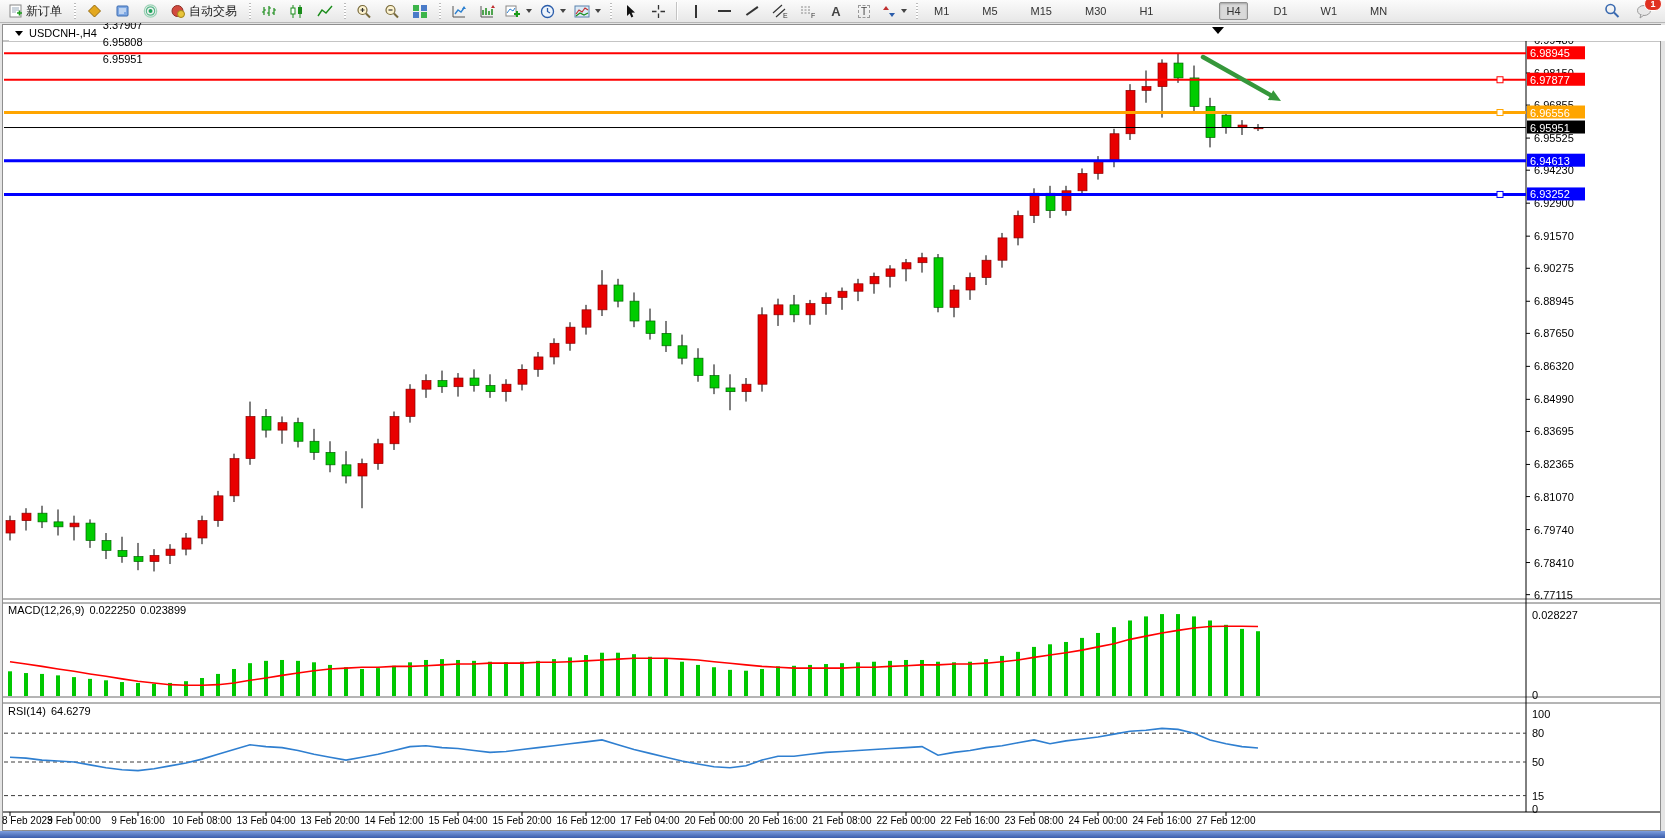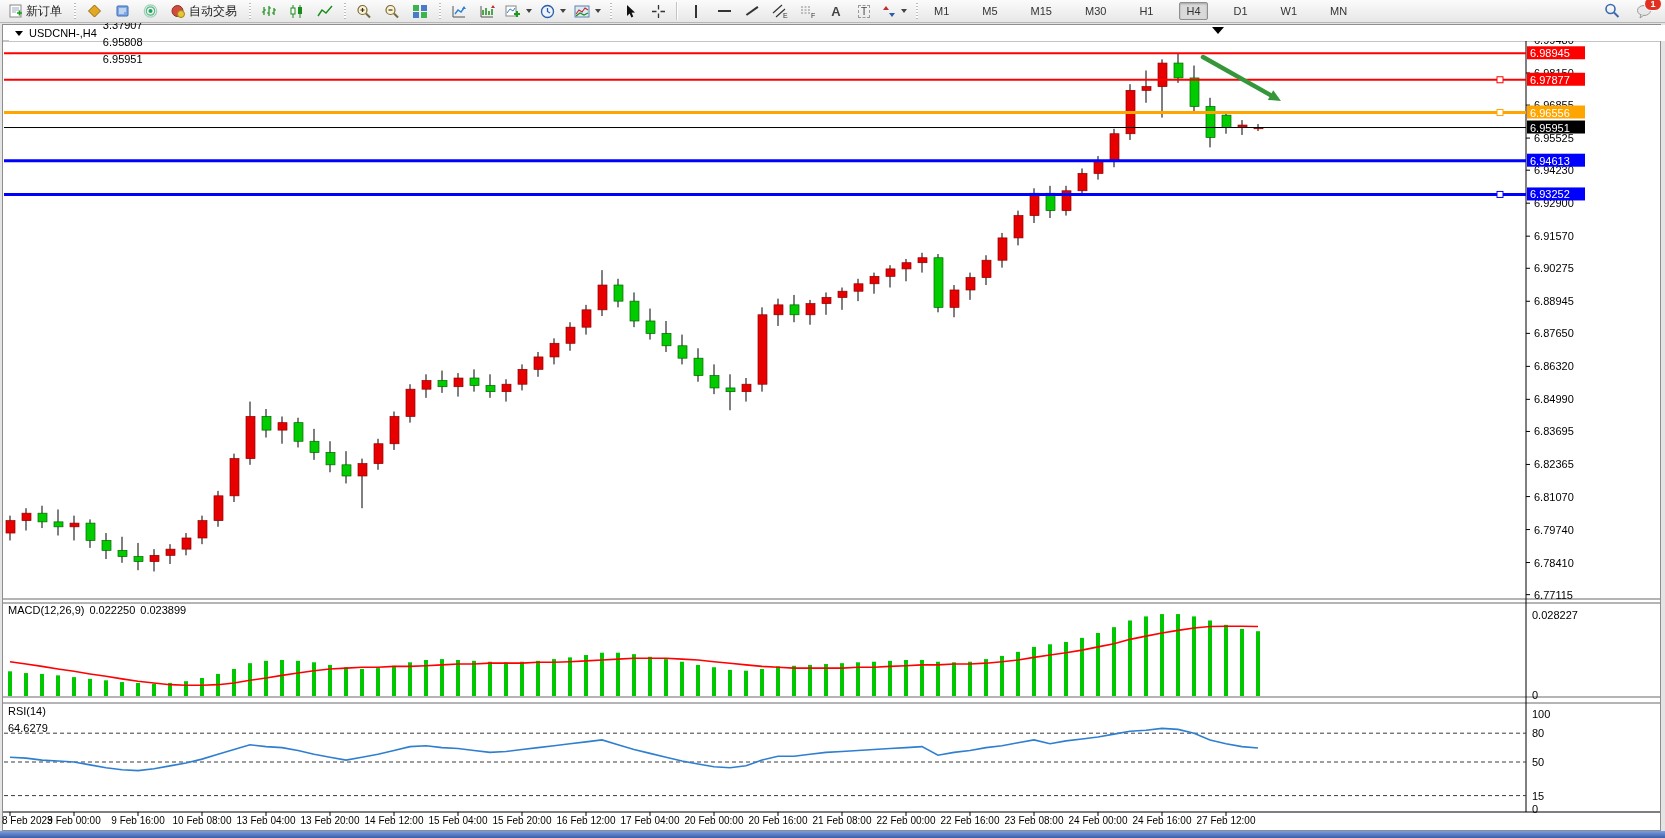--- a/index.html
+++ b/index.html
@@ -12,21 +12,21 @@
   .tb-btn{height:20px;min-width:20px;display:flex;align-items:center;justify-content:center;
     gap:3px;padding:0 2px;border:1px solid transparent;border-radius:2px;font-size:12px;color:#222;}
   .tb-btn.txt{padding:0 5px;}
   .grip{width:5px;height:16px;margin:0 2px;
     background-image:repeating-linear-gradient(#bbb 0 1px,#fff 1px 3px);background-size:2px 100%;background-repeat:no-repeat;background-position:center;}
   .tb-sep{width:1px;height:18px;background:#c3c3c3;border-right:1px solid #fff;margin:0 3px;}
   .caret{width:0;height:0;border-left:3px solid transparent;border-right:3px solid transparent;
     border-top:4px solid #444;margin-left:2px;}
   .tf-group{display:flex;align-items:center;gap:19px;margin-left:4px;}
   .tf-btn{font-size:11px;color:#333;padding:2px 6px;border:1px solid transparent;border-radius:2px;}
-  .tf-btn.active{background:#d9d9d9;border:1px solid #8f8f8f;box-shadow:inset 0 1px 2px rgba(0,0,0,.25);}
+  .tf-btn.active{background:#d9d9d9;border:1px solid #8f8f8f;box-shadow:inset 0 1px 2px rgba(0,0,0,.25);margin-left:40px;}
   .tb-right{margin-left:auto;display:flex;align-items:center;margin-right:8px;gap:6px;}
   .chat-wrap{position:relative;}
   .badge{position:absolute;top:-4px;right:-6px;background:#e03020;color:#fff;font-size:9px;
     min-width:12px;height:12px;border-radius:7px;display:flex;align-items:center;justify-content:center;
     border:1px solid #fff;padding:0 2px;font-weight:bold;}
   .mini-shape{display:inline-block;}
   
   .mtwindow{position:absolute;left:2px;top:24px;width:1659px;height:807px;background:#fff;
     border:1px solid #8e8e8e;box-sizing:border-box;z-index:1;}
   .titlebar{position:absolute;left:9px;top:25px;width:1655px;height:16px;background:#fff;
@@ -253,21 +253,21 @@
   </div>
   <div class="scrollmark"></div>
 
   <div class="chart-hit"></div>
 
   <div class="ind-label" style="left:8px;top:604px;">
     <span>MACD(12,26,9)</span>
     <span>0.022250</span>
     <span>0.023899</span>
   </div>
-  <div class="ind-label" style="left:8px;top:705px;flex-direction:column;">
+  <div class="ind-label" style="left:8px;top:705px;">
     <span>RSI(14)</span>
     <span>64.6279</span>
   </div>
 
   <svg id="plot" width="1665" height="838">
       <g>
         <line x1="3" y1="41" x2="1660" y2="41" stroke="#8a8a8a"></line>
         <line x1="3" y1="599" x2="1660" y2="599" stroke="#6b6b6b"></line>
         <line x1="3" y1="603" x2="1660" y2="603" stroke="#6b6b6b"></line>
         <line x1="3" y1="697" x2="1660" y2="697" stroke="#6b6b6b"></line>

